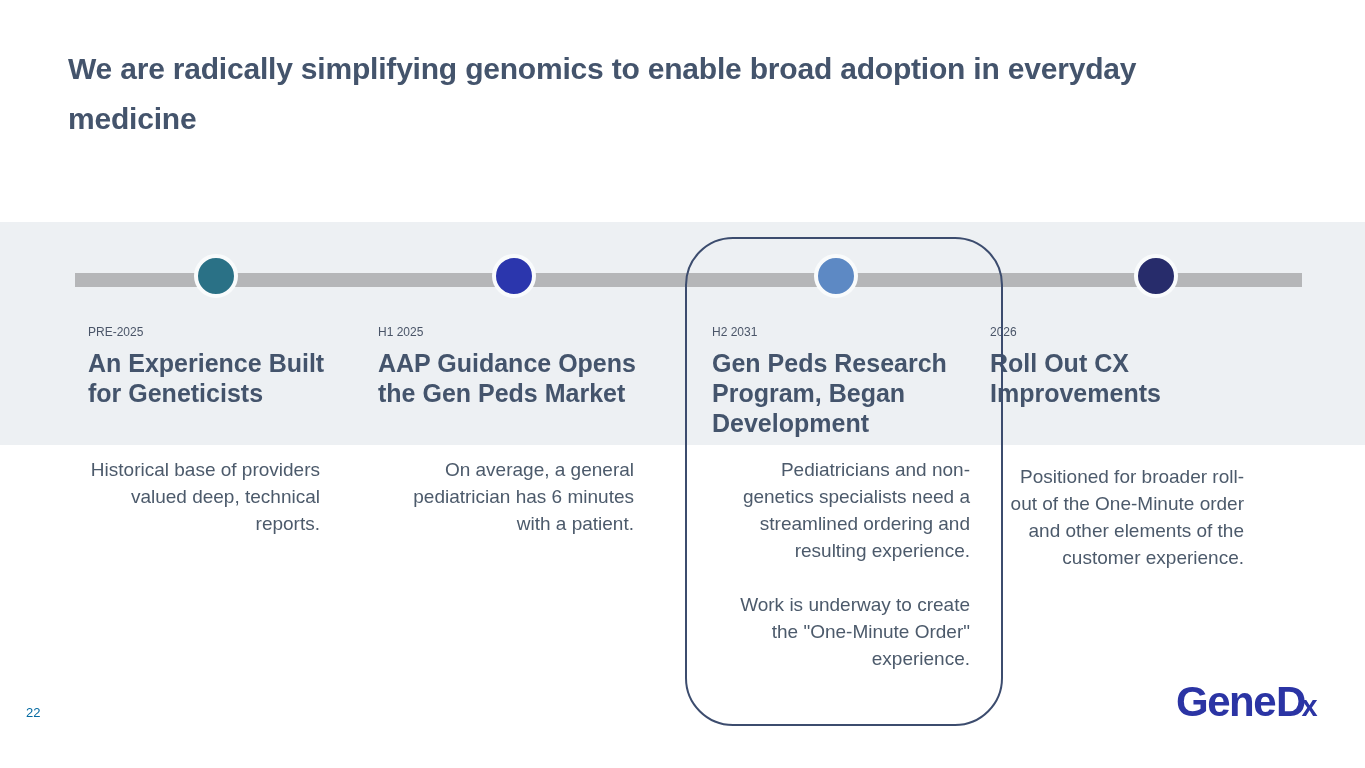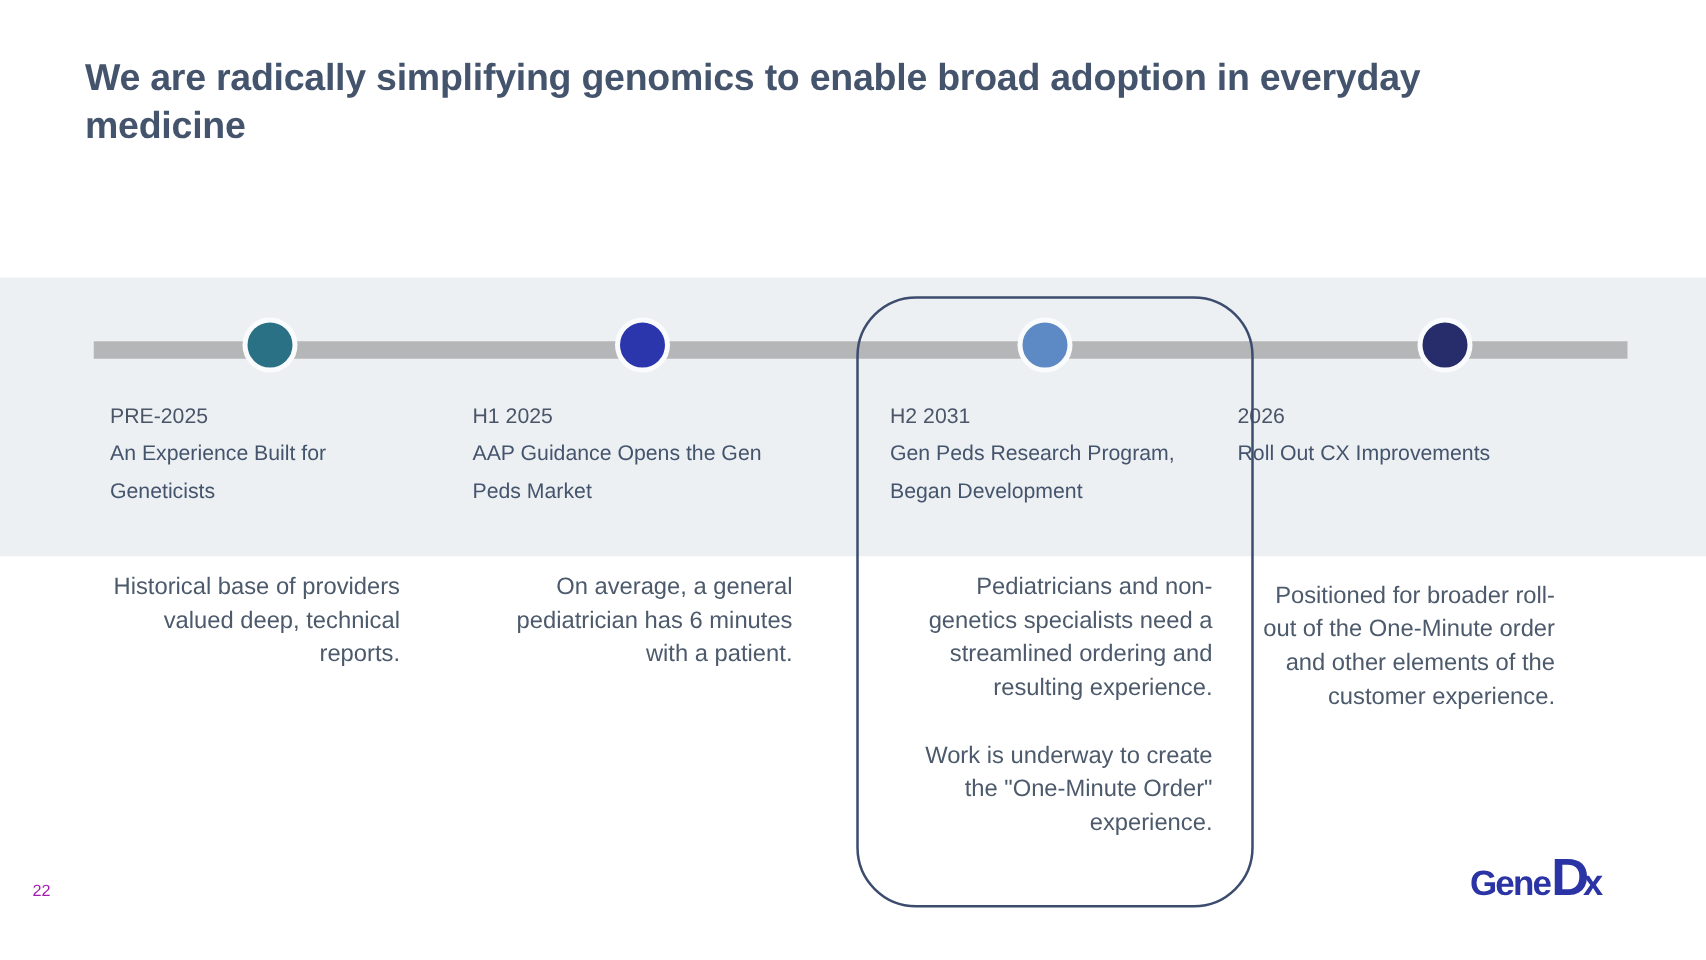--- a/index.html
+++ b/index.html
@@ -11,21 +11,21 @@
     background: #ffffff;
     font-family: "Liberation Sans", sans-serif;
     overflow: hidden;
   }
   .slide-title {
     position: absolute;
     left: 68px; top: 44px;
     width: 1100px;
     margin: 0;
     font-size: 30px;
-    line-height: 38px;
+    line-height: 50px;
     font-weight: bold;
     color: #44546c;
     letter-spacing: -0.2px;
   }
   .slide-subtitle {
     position: absolute;
     left: 68px; top: 146px;
     width: 1200px;
     margin: 0;
     font-size: 20px;
@@ -71,29 +71,29 @@
     position: absolute;
     top: 322px;
     z-index: 3;
   }
   .label-0 { left: 88px;  width: 250px; }
   .label-1 { left: 378px; width: 265px; }
   .label-2 { left: 712px; width: 255px; }
   .label-3 { left: 990px; width: 250px; }
   .milestone-date {
     margin: 0 0 5px 0;
-    font-size: 17px;
+    font-size: 12px;
     line-height: 21px;
     color: #4a5568;
   }
   .milestone-title {
     margin: 0;
-    font-size: 17px;
+    font-size: 25px;
     line-height: 30px;
-    font-weight: normal;
+    font-weight: bold;
     color: #44546c;
   }
   .body-group {
     position: absolute;
     top: 456px;
     z-index: 3;
     font-size: 19px;
     line-height: 27px;
     color: #4c5a6b;
     text-align: right;
@@ -102,33 +102,33 @@
   .body-1 { left: 378px; width: 256px; }
   .body-2 { left: 712px; width: 258px; }
   .body-3 { left: 1002px; width: 242px; top: 463px; }
   .body-group p { margin: 0; }
   .body-group p + p { margin-top: 27px; }
   .body-group p:empty { display: none; }
   .page-number {
     position: absolute;
     left: 26px; top: 705px;
     font-size: 13px;
-    color: #a21caf;
+    color: #0369a1;
   }
   .logo {
     position: absolute;
     left: 1176px; top: 678px;
     display: flex;
     align-items: baseline;
     font-weight: bold;
     color: #2b34a4;
     z-index: 3;
   }
   .logo .logo-gene {
-    font-size: 28px;
+    font-size: 42px;
     letter-spacing: -1.5px;
   }
   .logo .logo-d {
     font-size: 42px;
     margin-left: 1px;
   }
   .logo .logo-x {
     font-size: 29px;
     margin-left: -5px;
   }

